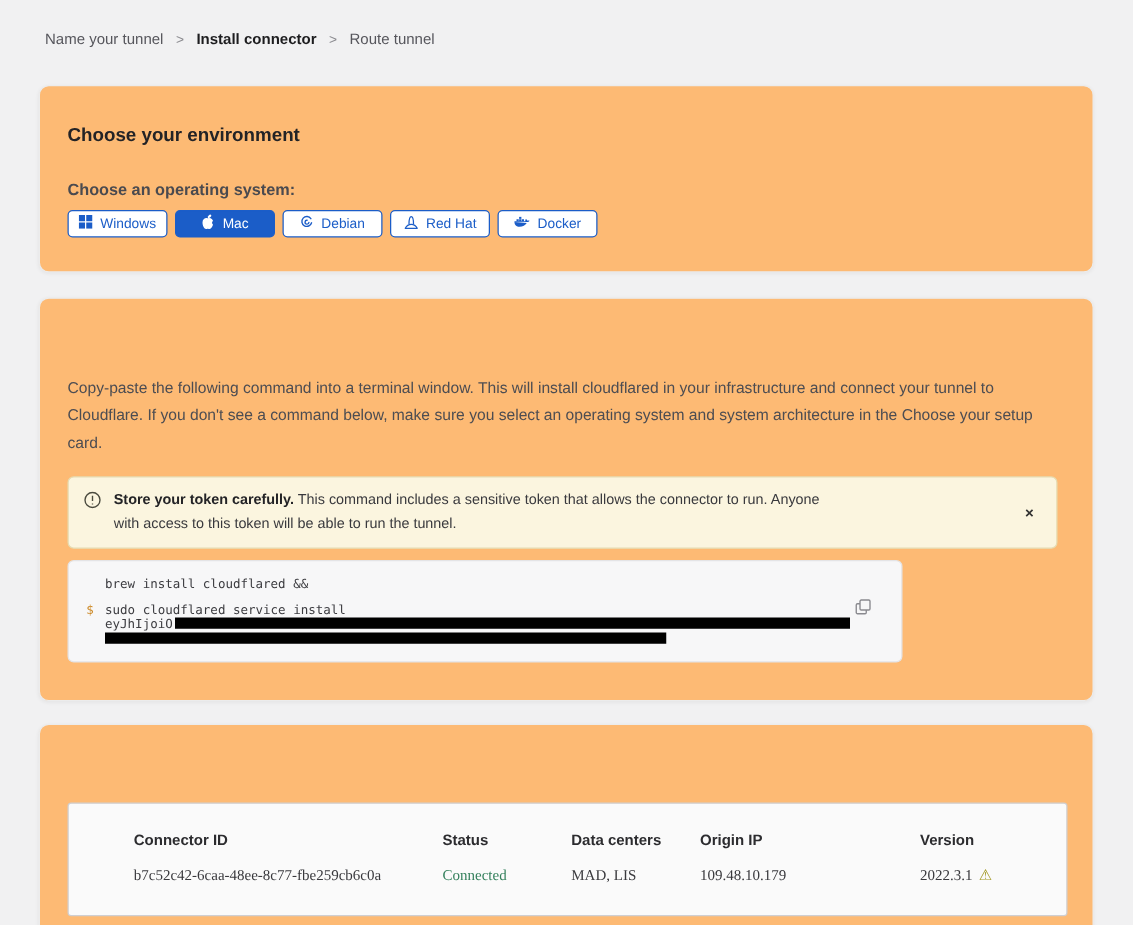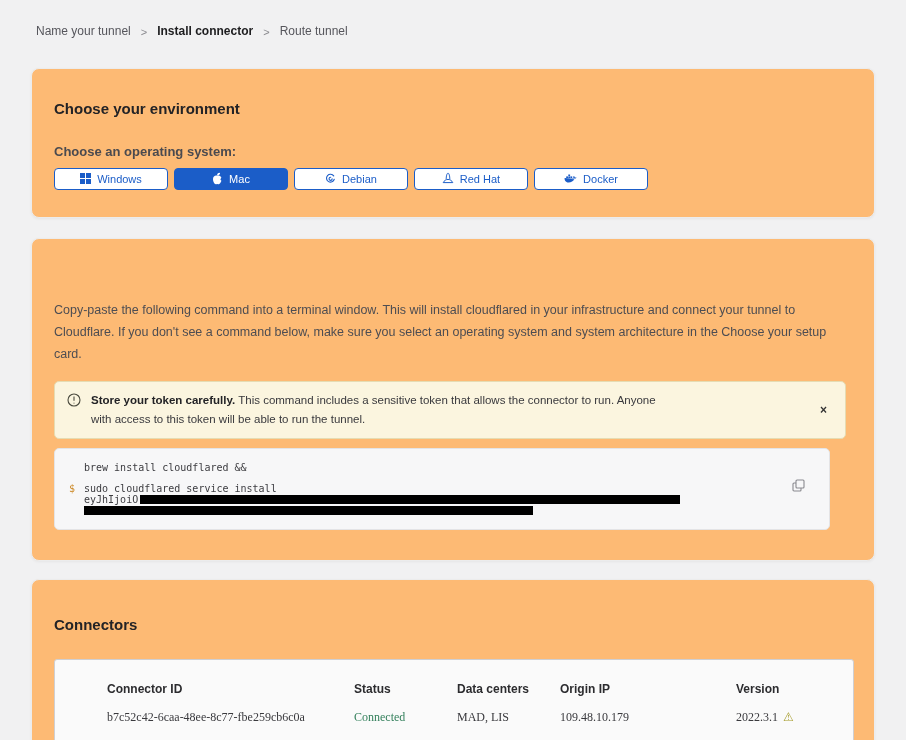--- a/index.html
+++ b/index.html
@@ -15,38 +15,38 @@
   
   .card { background: #fdba74; border: 1px solid #ececec; border-radius: 8px; margin: 0 31px; box-shadow: 0 1px 3px rgba(0,0,0,.05); }
   .card-1 { margin-top: 30px; padding: 31px 22px 27px 22px; }
   .card-2 { margin-top: 20px; padding: 33px 22px 30px 22px; }
   .card-3 { margin-top: 18px; padding: 36px 22px 32px 22px; }
   .card-title { font-size: 15px; font-weight: bold; color: #232326; }
 
   
   .os-label { margin-top: 27px; font-size: 13px; color: #4a4a4f; font-weight: bold; }
   .os-row { margin-top: 9px; display: flex; gap: 6px; }
-  .os-btn { width: 114px; height: 22px; display: inline-flex; align-items: center; justify-content: center; gap: 6px;
+  .os-btn { width: 80px; height: 22px; display: inline-flex; align-items: center; justify-content: center; gap: 6px;
             background: #fff; border: 1px solid #1b5dc8; border-radius: 4px; color: #1b5dc8;
             font-family: "Liberation Sans", sans-serif; font-size: 11px; cursor: pointer; }
   .os-btn.selected { background: #1b5dc8; color: #fff; }
   .os-btn svg { flex: 0 0 auto; }
 
   
   .install-desc { margin-top: 28px; font-size: 12.5px; line-height: 1.75; color: #4d4d52; max-width: 798px; }
 
   .warn-banner { margin-top: 15px; width: 792px; background: #fbf5df; border: 1px solid #e6dcb2; border-radius: 5px;
                  padding: 9px 12px 9px 12px; display: flex; align-items: flex-start; gap: 10px; }
   .warn-icon { margin-top: 2px; flex: 0 0 auto; }
   .warn-text { font-size: 11.5px; line-height: 1.65; color: #39393d; max-width: 570px; }
   .warn-text b { color: #232326; }
   .warn-close { margin-left: auto; align-self: center; background: none; border: none; font-size: 12px; font-weight: bold;
                 color: #333; cursor: pointer; padding: 2px 6px; font-family: "Liberation Sans", sans-serif; }
 
-  .codeblock { position: relative; margin-top: 9px; width: 776px; background: #f7f7f8; border: 1px solid #e4e4e6;
+  .codeblock { position: relative; margin-top: 9px; width: 668px; background: #f7f7f8; border: 1px solid #e4e4e6;
                border-radius: 5px; padding: 13px 16px 14px 14px;
                font-family: "DejaVu Sans Mono", monospace; font-size: 10px; color: #3c3c40; }
   .code-line { display: flex; line-height: 11px; }
   .code-gutter { width: 15px; flex: 0 0 auto; }
   .code-gutter.prompt { color: #cd8a28; }
   .code-gap { height: 10px; }
   .redact-bar { display: inline-block; background: #000; height: 9px; vertical-align: middle; }
   .bar-1 { width: 540px; margin-left: 2px; }
   .bar-2 { width: 449px; margin-top: 1px; }
   .copy-btn { position: absolute; top: 28px; right: 22px; background: none; border: none; cursor: pointer; padding: 2px; }
@@ -178,21 +178,20 @@
     <button class="copy-btn">
       <svg width="13" height="13" viewBox="0 0 13 13" fill="none" stroke="#8a8a8f" stroke-width="1.1">
         <rect x="4" y="1" width="8" height="8" rx="1"></rect>
         <path d="M9 9 V11 a1 1 0 0 1 -1 1 H2 a1 1 0 0 1 -1 -1 V5 a1 1 0 0 1 1 -1 H4"></path>
       </svg>
     </button>
   </div>
 </section>
 
 <section class="card card-3">
-  <h2 class="card-title">Connectors</h2>
 
   <div class="conn-table">
     <div class="conn-grid">
       <div class="conn-head">Connector ID</div>
       <div class="conn-head">Status</div>
       <div class="conn-head">Data centers</div>
       <div class="conn-head">Origin IP</div>
       <div class="conn-head">Version</div>
 
       <div class="conn-cell">b7c52c42-6caa-48ee-8c77-fbe259cb6c0a</div>

